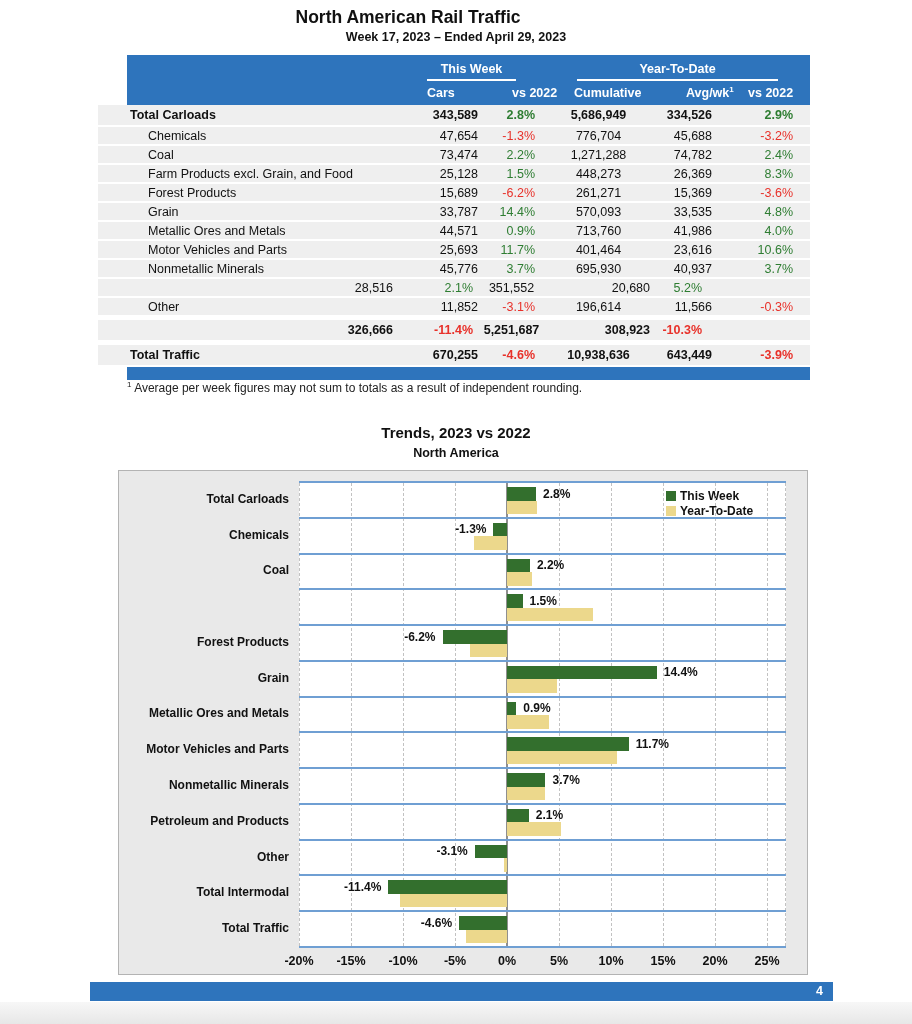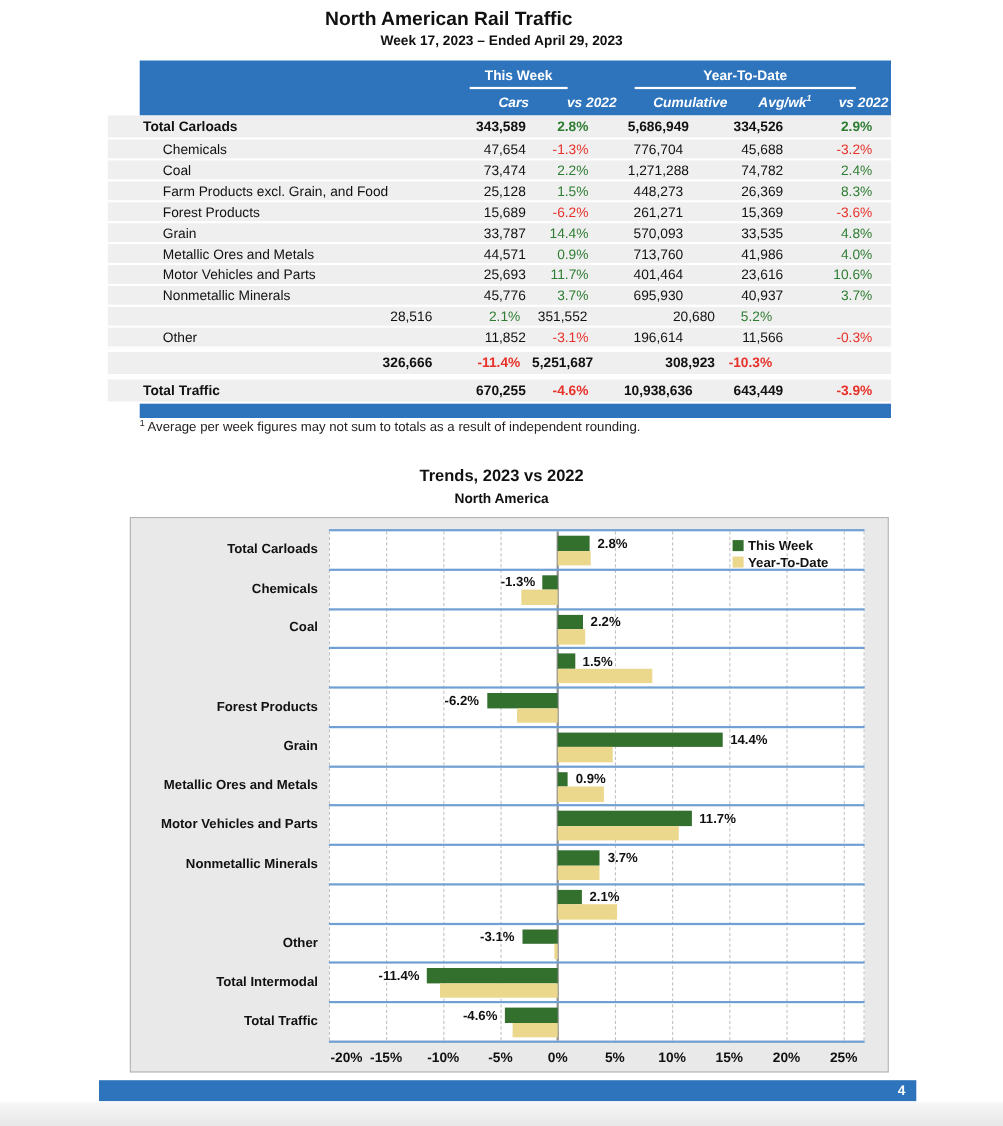--- a/index.html
+++ b/index.html
@@ -20,21 +20,21 @@
     font-size:12.5px; font-weight:bold;}
   
   .rail-table{position:absolute; left:98px; top:55px; width:712px; font-size:12.5px;}
   .thead{margin-left:29px; background:var(--header-blue); color:#fff; font-weight:bold;}
   .thead-group{display:grid; grid-template-columns:271px 147px 265px; height:26px; align-items:end;}
   .group-cell{text-align:center;}
   .gu{display:inline-block; border-bottom:2px solid #fff; padding:2px 14px 3px 14px;}
   .gu-wide{padding:2px 62px 3px 62px;}
   .thead-cols{display:grid; grid-template-columns:300px 85px 62px 112px 62px 91px;
     height:24px; align-items:center;}
-  .thead-cols .hc{text-align:center;font-style:italic;}
+  .thead-cols .hc{text-align:left;}
   .hc-cars{padding-right:5px;} .hc-vstw{padding-right:10px;} .hc-cum{padding-right:5px;}
   .hc-avg{padding-right:7px;} .hc-vsytd{padding-right:17px;}
   sup{font-size:8px; vertical-align:super; line-height:0;}
   .trow{display:grid; grid-template-columns:300px 85px 62px 112px 62px 91px;
     background:var(--row-bg); border-bottom:2px solid #fff; height:19px; align-items:center;}
   .trow.total{height:22px; font-weight:bold;}
   .trow.gap-top{border-top:3px solid #fff; height:25px;}
   .tcell{text-align:right; white-space:nowrap;}
   .tcell.label{text-align:left; padding-left:32px;}
   .trow.item .tcell.label{padding-left:50px;}
@@ -293,24 +293,25 @@
       <div class="bar-label" style="top: 432.731px; right: 333.84px;">-4.6%</div>
     </div>
 <div class="cat-label" style="top: 10px; height: 35.7692px;">Total Carloads</div>
     <div class="cat-label" style="top: 45.7692px; height: 35.7692px;">Chemicals</div>
     <div class="cat-label" style="top: 81.5385px; height: 35.7692px;">Coal</div>
     <div class="cat-label" style="top: 153.077px; height: 35.7692px;">Forest Products</div>
     <div class="cat-label" style="top: 188.846px; height: 35.7692px;">Grain</div>
     <div class="cat-label" style="top: 224.615px; height: 35.7692px;">Metallic Ores and Metals</div>
     <div class="cat-label" style="top: 260.385px; height: 35.7692px;">Motor Vehicles and Parts</div>
     <div class="cat-label" style="top: 296.154px; height: 35.7692px;">Nonmetallic Minerals</div>
+    <div class="cat-label" style="top: 331.923px; height: 35.7692px;">Petroleum and Products</div>
     <div class="cat-label" style="top: 367.692px; height: 35.7692px;">Other</div>
     <div class="cat-label" style="top: 403.462px; height: 35.7692px;">Total Intermodal</div>
     <div class="cat-label" style="top: 439.231px; height: 35.7692px;">Total Traffic</div>
-    <div class="x-tick" style="top: 483px; left: 196px;">-20%</div>
+    <div class="x-tick" style="top: 483px; left: 180px;">-20%</div>
     <div class="x-tick" style="top: 483px; left: 232px;">-15%</div>
     <div class="x-tick" style="top: 483px; left: 284px;">-10%</div>
     <div class="x-tick" style="top: 483px; left: 336px;">-5%</div>
     <div class="x-tick" style="top: 483px; left: 388px;">0%</div>
     <div class="x-tick" style="top: 483px; left: 440px;">5%</div>
     <div class="x-tick" style="top: 483px; left: 492px;">10%</div>
     <div class="x-tick" style="top: 483px; left: 544px;">15%</div>
     <div class="x-tick" style="top: 483px; left: 596px;">20%</div>
     <div class="x-tick" style="top: 483px; left: 648px;">25%</div>
   </div>

